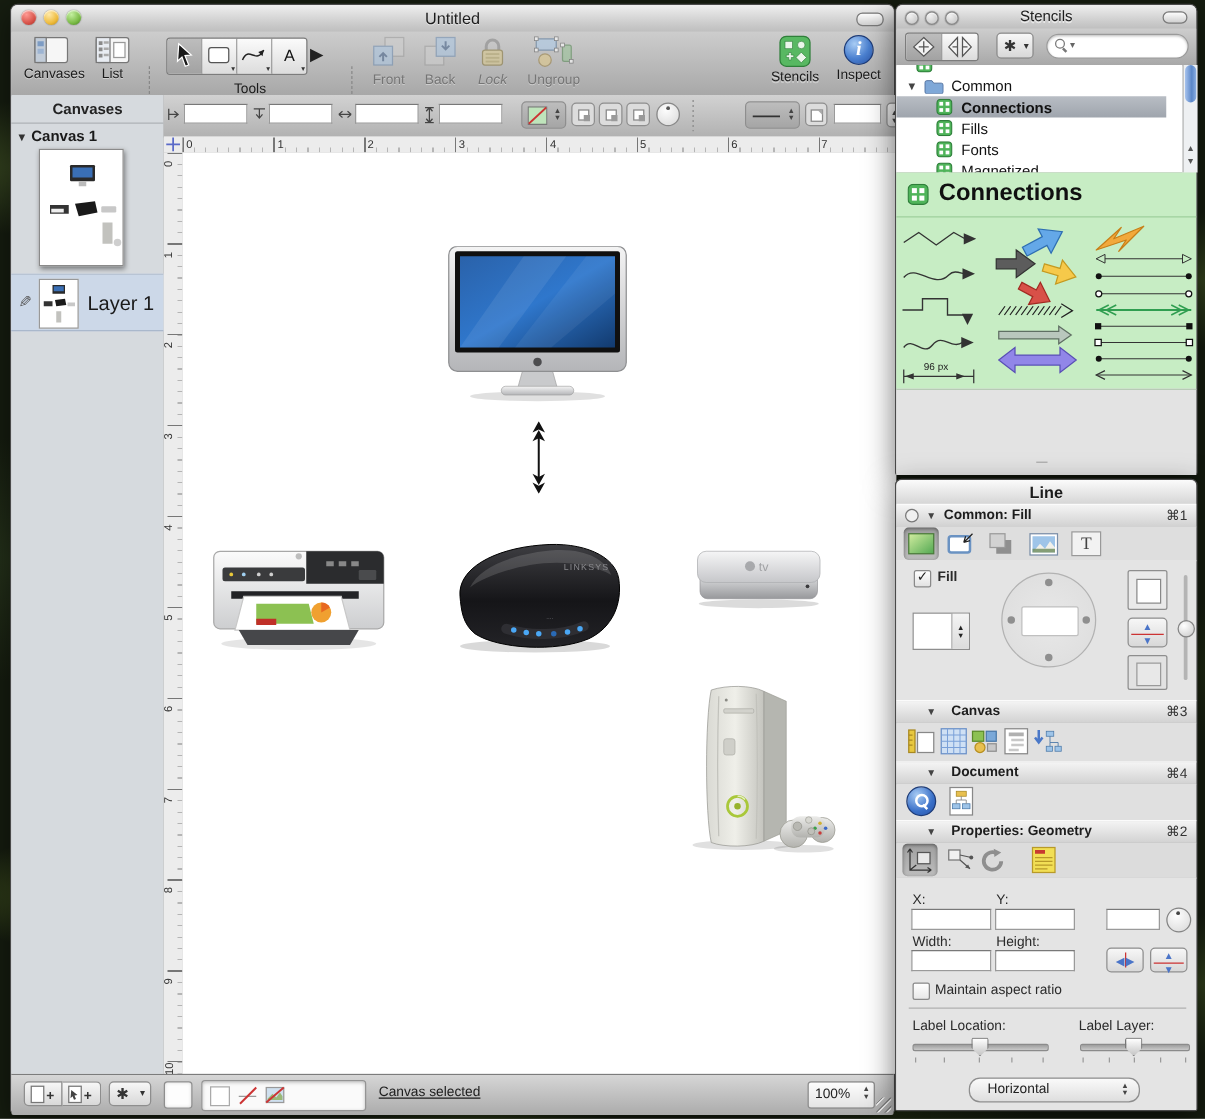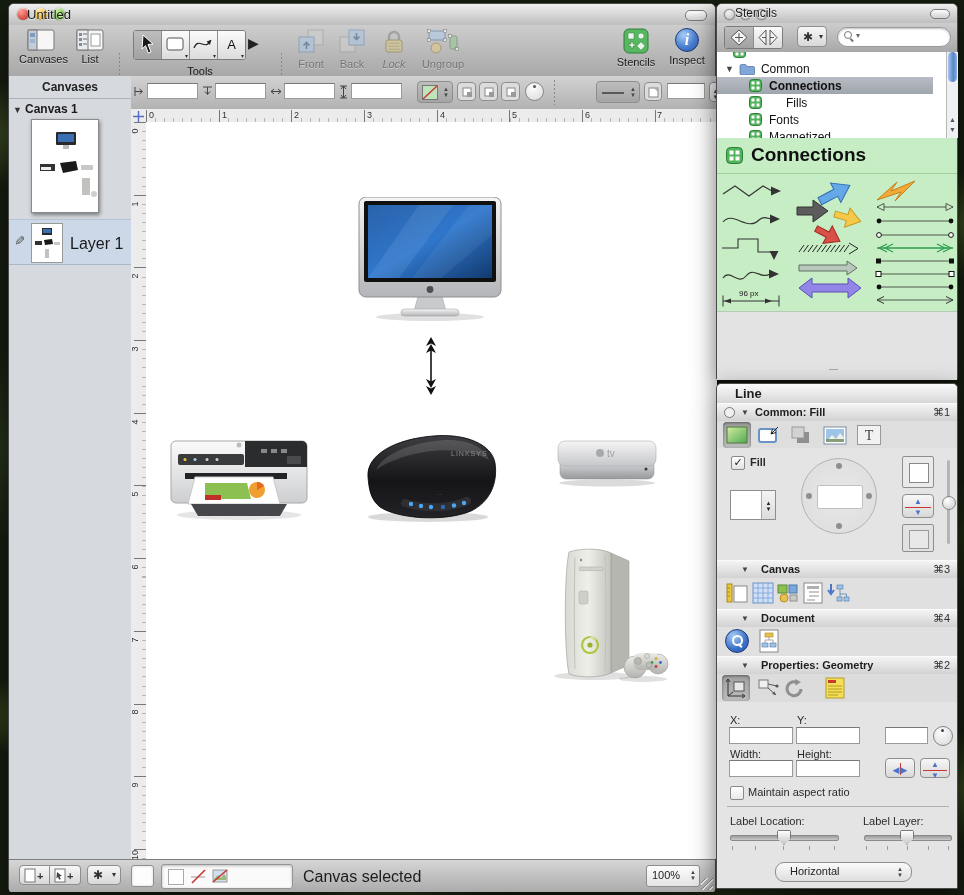--- a/index.html
+++ b/index.html
@@ -14,21 +14,21 @@
       radial-gradient(ellipse 150px 60px at 40% 99%, #2c3a18 0%, transparent 70%),
       radial-gradient(ellipse 150px 60px at 75% 99%, #222e14 0%, transparent 70%),
       radial-gradient(ellipse 80px 90px at 99.6% 25%, #35441e 0%, transparent 60%),
       radial-gradient(ellipse 80px 80px at 99.6% 60%, #1e2812 0%, transparent 70%),
       radial-gradient(ellipse 80px 80px at 99.6% 88%, #313f1c 0%, transparent 70%);
   }
   .abs{position:absolute;}
   .win{position:absolute;box-shadow:0 8px 24px rgba(0,0,0,.55);border:1px solid #4a4a4a;box-sizing:border-box;background:#e2e2e2;}
   .titlebar{position:absolute;left:0;right:0;top:0;height:21px;border-radius:5px 5px 0 0;
     background:linear-gradient(#efefef,#cccccc 70%,#bfbfbf);border-bottom:1px solid #8a8a8a;}
-  .title{position:absolute;width:100%;top:3px;font-size:13px;color:#1c1c1c;text-shadow:0 1px 0 rgba(255,255,255,.6);margin-left:18px;}
+  .title{position:absolute;width:100%;text-align:center;top:3px;font-size:13px;color:#1c1c1c;text-shadow:0 1px 0 rgba(255,255,255,.6);}
   .tl{position:absolute;top:4px;width:12px;height:12px;border-radius:50%;box-shadow:inset 0 1px 1px rgba(255,255,255,.7),0 0 1px rgba(0,0,0,.6);}
   .tl.red{background:radial-gradient(circle at 35% 30%,#ff9a94,#d8544a 60%,#a22a22);}
   .tl.yel{background:radial-gradient(circle at 35% 30%,#ffe9a8,#eebb3c 60%,#b8860b);}
   .tl.grn{background:radial-gradient(circle at 35% 30%,#c4f0a0,#7bbb46 60%,#3a7a1a);}
   .tl.off{background:radial-gradient(circle at 35% 30%,#f0f0f0,#c0c0c0);border:1px solid #888;width:9px;height:9px;}
   .minoval{position:absolute;top:6px;width:20px;height:9px;border-radius:5px;border:1px solid #7a7a7a;background:linear-gradient(#fdfdfd,#d0d0d0);}
   .toolbar{position:absolute;left:0;right:0;background:linear-gradient(#cdcdcd,#a8a8a8);border-bottom:1px solid #6f6f6f;}
   .tbtn{position:absolute;text-align:center;}
   .tbtn .lbl{font-size:11px;color:#1a1a1a;text-shadow:0 1px 0 rgba(255,255,255,.4);display:block;margin-top:2px;}
   .tbtn.dis .lbl{color:#757575;}
@@ -498,21 +498,21 @@
       <svg class="abs" style="left:28px;top:3px" width="18" height="17">
           <line x1="1" y1="9" x2="15" y2="9" stroke="#999" stroke-width="1"></line>
           <line x1="2" y1="15" x2="15" y2="2" stroke="#cc3333" stro="" ke-width="1.6" stroke-width="1.6"></line>
         </svg>
       <svg class="abs" style="left:50px;top:4px" width="17" height="15">
           <rect x="1" y="1" width="14" height="12" fill="#cfe0ef" stroke="#999"></rect>
           <path d="M2 10 l4 -4 3 3 3 -4 2 3 v3 H2 Z" fill="#9ab878"></path>
           <line x1="1" y1="13" x2="15" y2="1" stroke="#cc3333" stroke-width="1.6"></line>
         </svg>
     </div>
-    <span class="abs" style="left:294px;top:8px;font-size:16px;color:#1c1c1c;">Canvas selected</span>
+    <span class="abs" style="left:294px;top:8px;font-size:11px;color:#1c1c1c;text-decoration:underline;">Canvas selected</span>
     <div class="abs" style="left:637px;top:5px;width:52px;height:20px;border:1px solid #8e8e8e;border-radius:3px;background:linear-gradient(#fdfdfd,#e4e4e4);">
       <span class="abs" style="left:5px;top:3px;font-size:11px;color:#222">100%</span>
       <span class="abs stepperv" style="right:3px;top:3px;">
           <span>▲</span>
           <span>▼</span>
         </span>
     </div>
     <div class="grip" style="right:2px;bottom:2px;"></div>
   </div>
 </div>
@@ -579,21 +579,21 @@
       <span style="margin-left:7px">Connections</span>
     </div>
     <div class="listrow" style="top:42px;">
       <svg class="stencil-ic" style="margin-left:32px" width="13" height="13">
           <rect x=".5" y=".5" width="12" height="12" rx="3" fill="#4fb45a" stroke="#2e7e3a"></rect>
           <rect x="2.5" y="2.5" width="3" height="3" fill="#fff"></rect>
           <rect x="7.5" y="2.5" width="3" height="3" fill="#fff"></rect>
           <rect x="2.5" y="7.5" width="3" height="3" fill="#fff"></rect>
           <rect x="7.5" y="7.5" width="3" height="3" fill="#fff"></rect>
         </svg>
-      <span style="margin-left:24px">Fills</span>
+      <span style="margin-left:7px">Fills</span>
     </div>
     <div class="listrow" style="top:59px;">
       <svg class="stencil-ic" style="margin-left:32px" width="13" height="13">
           <rect x=".5" y=".5" width="12" height="12" rx="3" fill="#4fb45a" stroke="#2e7e3a"></rect>
           <rect x="2.5" y="2.5" width="3" height="3" fill="#fff"></rect>
           <rect x="7.5" y="2.5" width="3" height="3" fill="#fff"></rect>
           <rect x="2.5" y="7.5" width="3" height="3" fill="#fff"></rect>
           <rect x="7.5" y="7.5" width="3" height="3" fill="#fff"></rect>
         </svg>
       <span style="margin-left:7px">Fonts</span>

